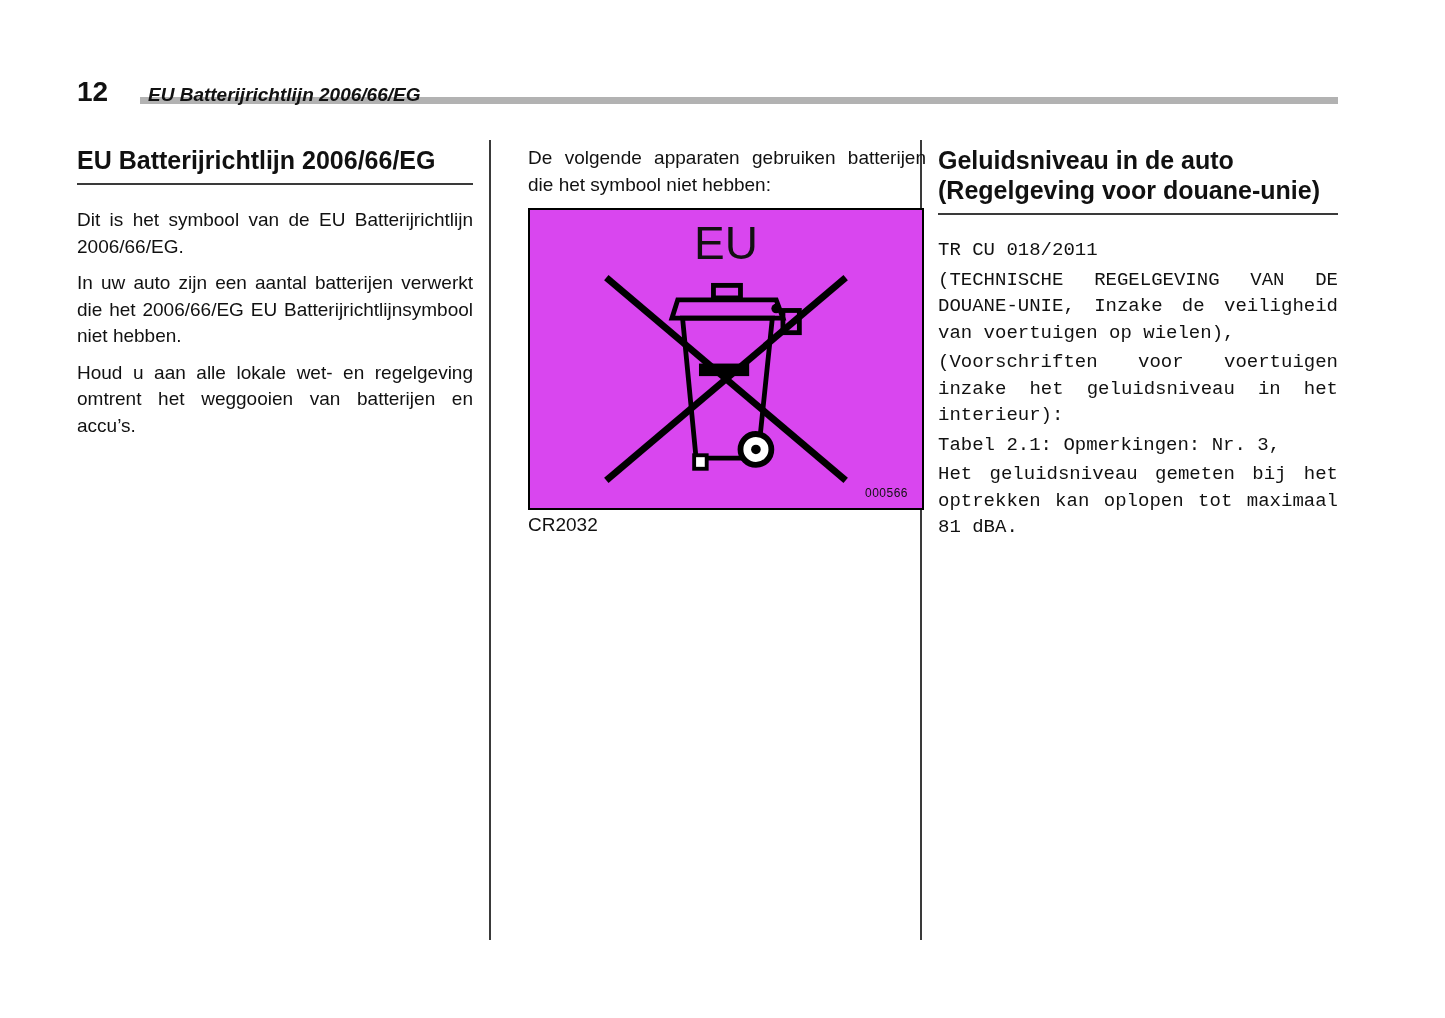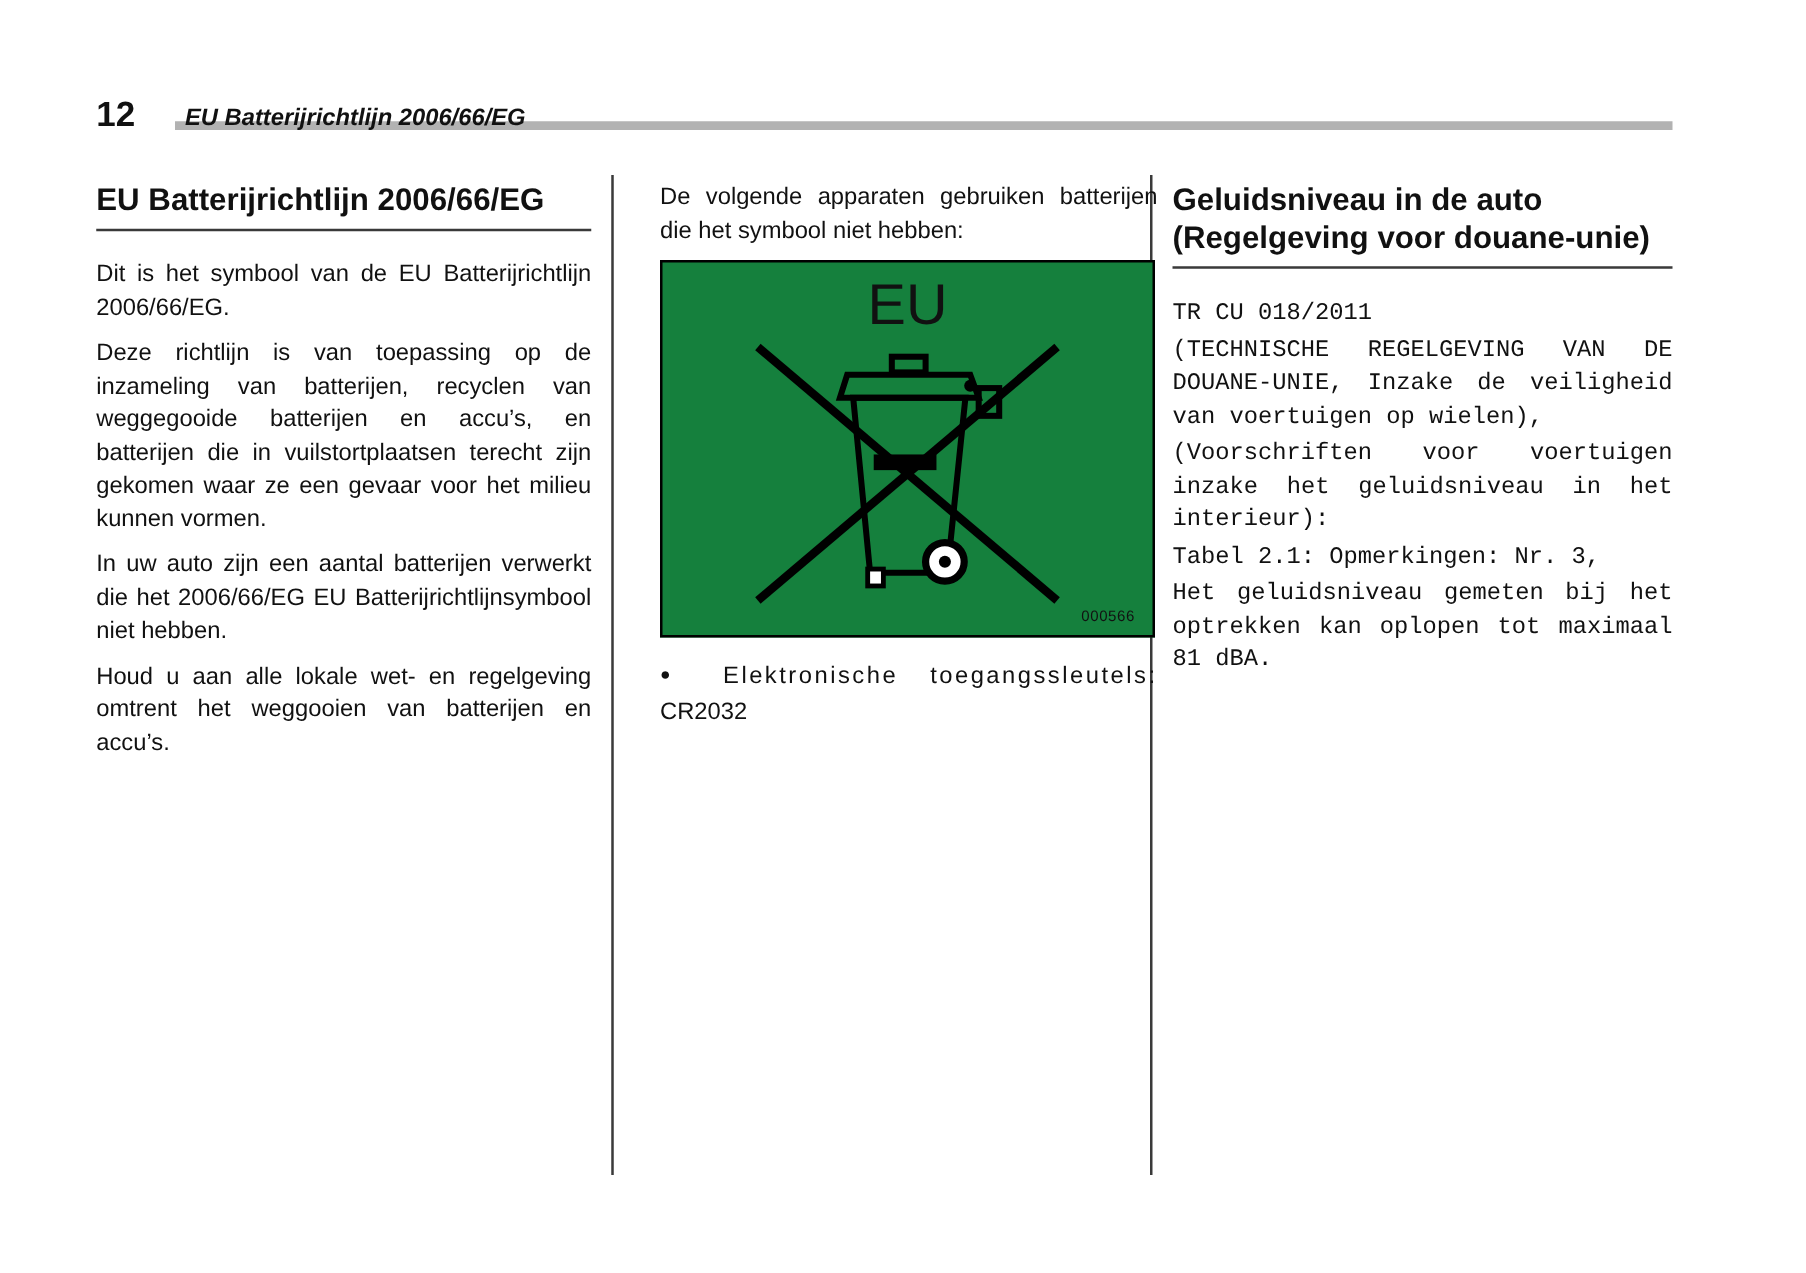--- a/index.html
+++ b/index.html
@@ -55,21 +55,21 @@
     text-align: justify; margin: 0 0 10px 0;
   }
   .col3 p.body-para { margin: 0 0 3px 0; font-family: Liberation Mono, monospace; }
 
   
   .figure-box {
     position: relative;
     margin-top: 3px;
     width: 396px; height: 302px;
     border: 2px solid #000;
-    background: #15803d;
+    background: #d946ef;
   }
   .eu-label {
     text-align: center;
     font-size: 46px; line-height: 50px;
     margin-top: 8px;
     font-weight: 400;
   }
   .bin-svg { display: block; margin: 0 auto; }
   .fig-code {
     position: absolute; right: 14px; bottom: 8px;
@@ -99,21 +99,20 @@
   <div class="header-bar"></div>
   <span class="header-title">EU Batterijrichtlijn 2006/66/EG</span>
 
   <div class="vdiv vdiv1"></div>
   <div class="vdiv vdiv2"></div>
 
   <section class="col col1">
     <h2 class="section-heading">EU Batterijrichtlijn 2006/66/EG</h2>
     <hr class="heading-rule">
     <p class="body-para">Dit is het symbool van de EU Batterijrichtlijn 2006/66/EG.</p>
-    <p class="body-para">Deze richtlijn is van toepassing op de inzameling van batterijen, recyclen van weggegooide batterijen en accu’s, en batterijen die in vuilstortplaatsen terecht zijn gekomen waar ze een gevaar voor het milieu kunnen vormen.</p>
     <p class="body-para">In uw auto zijn een aantal batterijen verwerkt die het 2006/66/EG EU Batterijrichtlijnsymbool niet hebben.</p>
     <p class="body-para">Houd u aan alle lokale wet- en regelgeving omtrent het weggooien van batterijen en accu’s.</p>
   </section>
 
   <section class="col col2">
     <p class="body-para">De volgende apparaten gebruiken batterijen die het symbool niet hebben:</p>
 
     <figure class="figure-box">
       <div class="eu-label">EU</div>
 
@@ -131,21 +130,20 @@
         <circle cx="161" cy="188" r="16" fill="#fff" stroke="#000" stroke-width="6"></circle>
         <circle cx="161" cy="188" r="5" fill="#000"></circle>
 
         <line x1="6" y1="10" x2="254" y2="220" stroke="#000" stroke-width="7"></line>
         <line x1="254" y1="10" x2="6" y2="220" stroke="#000" stroke-width="7"></line>
       </svg>
 
       <span class="fig-code">000566</span>
     </figure>
 
-    <div class="bullet-line"><span class="bullet-marker">●</span> <span class="bullet-label">Elektronische toegangssleutels:</span></div>
     <div class="bullet-value">CR2032</div>
   </section>
 
   <section class="col col3">
     <h2 class="section-heading">Geluidsniveau in de auto (Regelgeving voor douane-unie)</h2>
     <hr class="heading-rule">
     <p class="body-para">TR CU 018/2011</p>
     <p class="body-para">(TECHNISCHE REGELGEVING VAN DE DOUANE-UNIE, Inzake de veiligheid van voertuigen op wielen),</p>
     <p class="body-para">(Voorschriften voor voertuigen inzake het geluidsniveau in het interieur):</p>
     <p class="body-para">Tabel 2.1: Opmerkingen: Nr. 3,</p>

